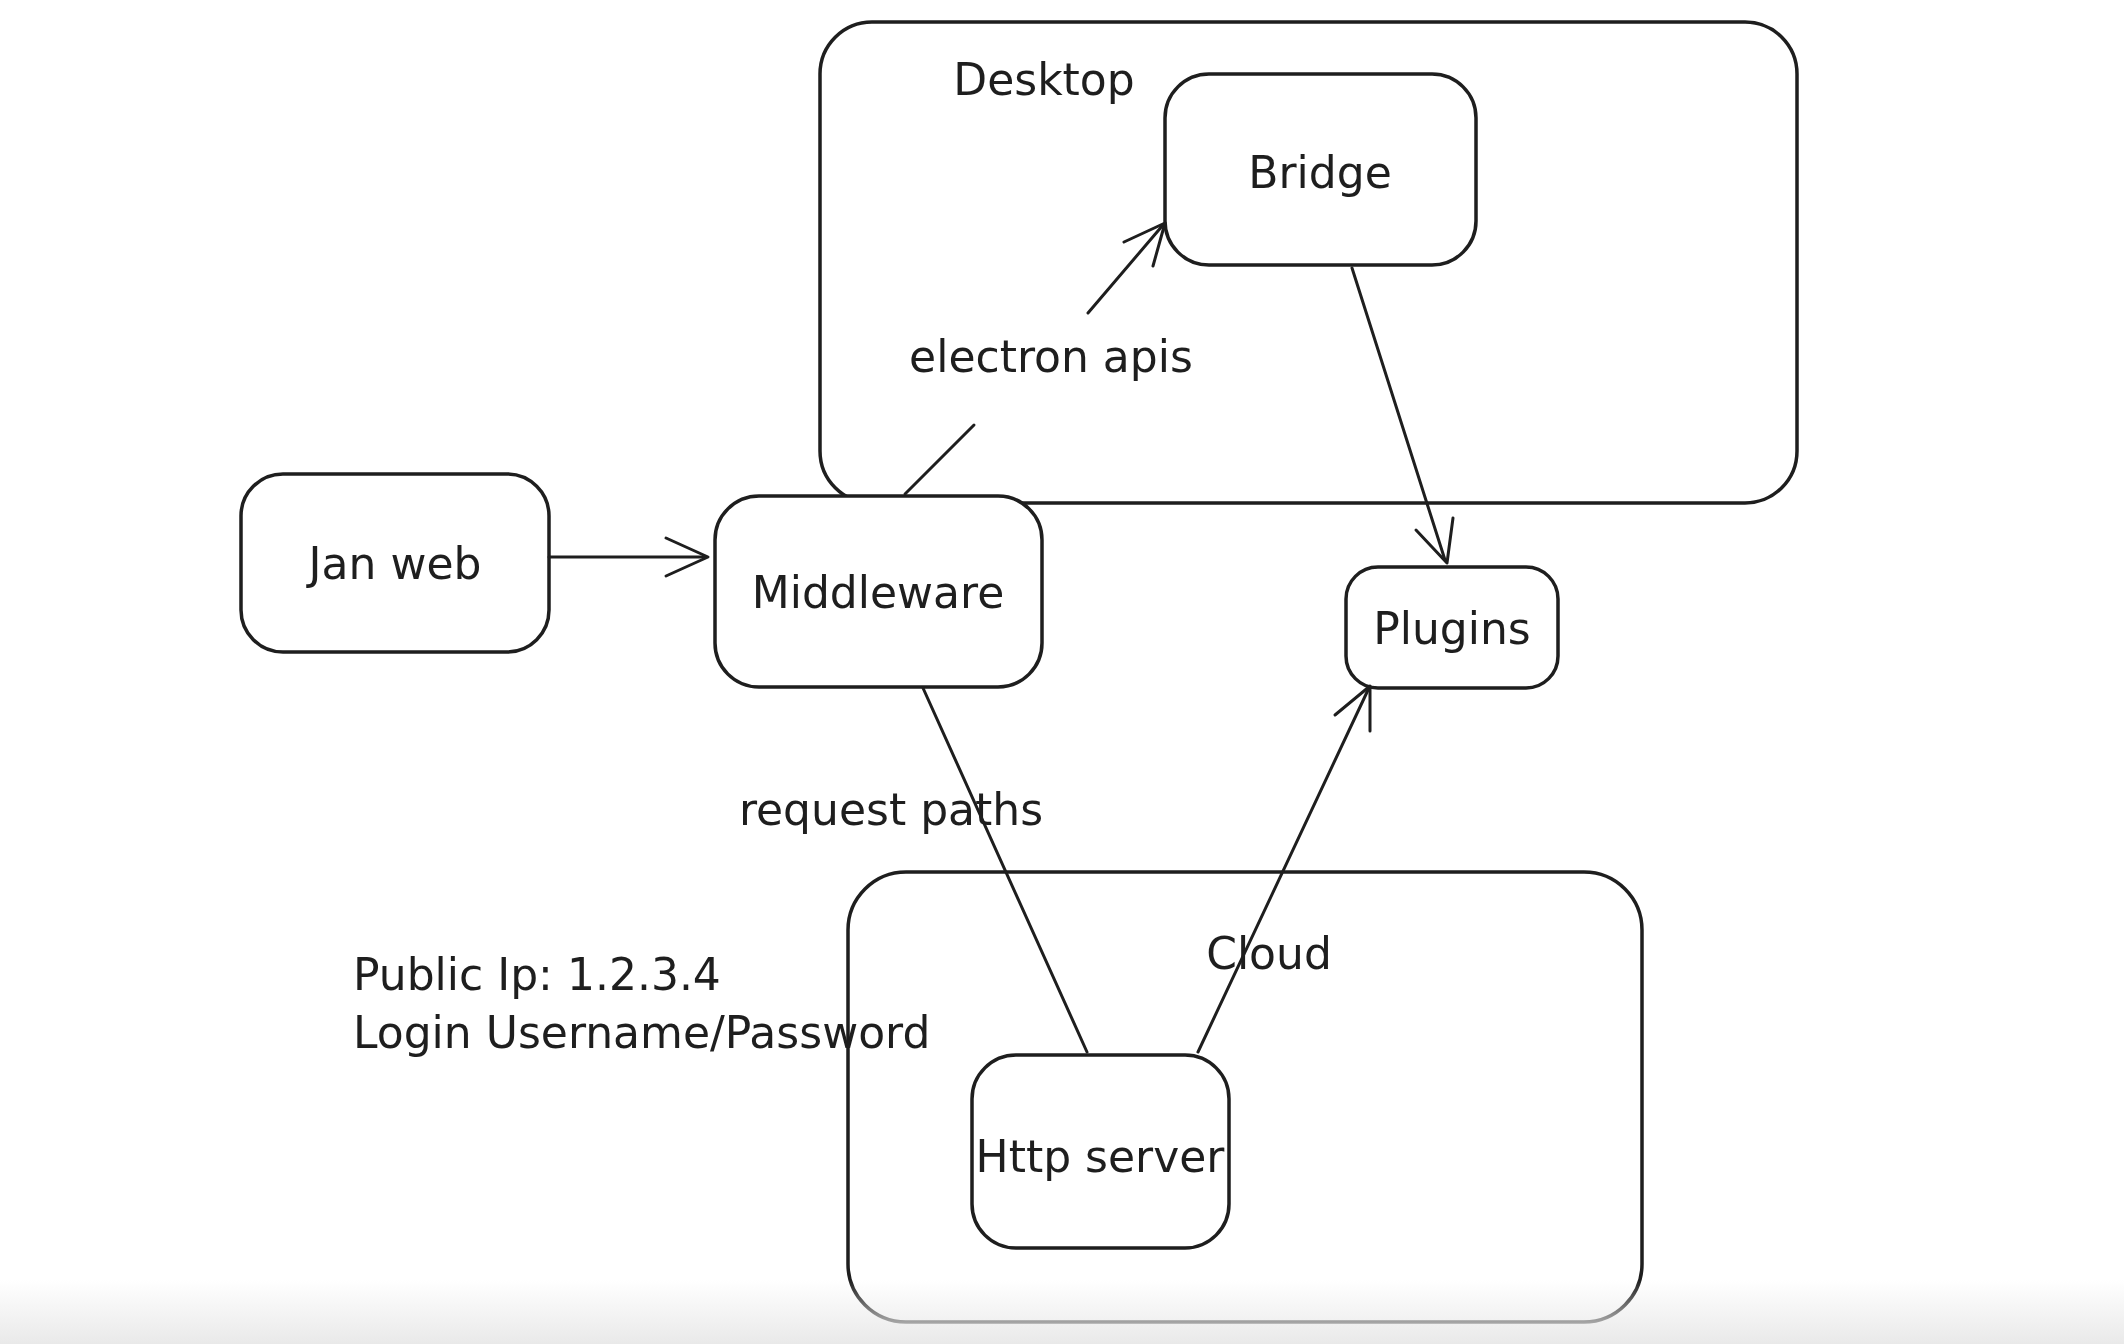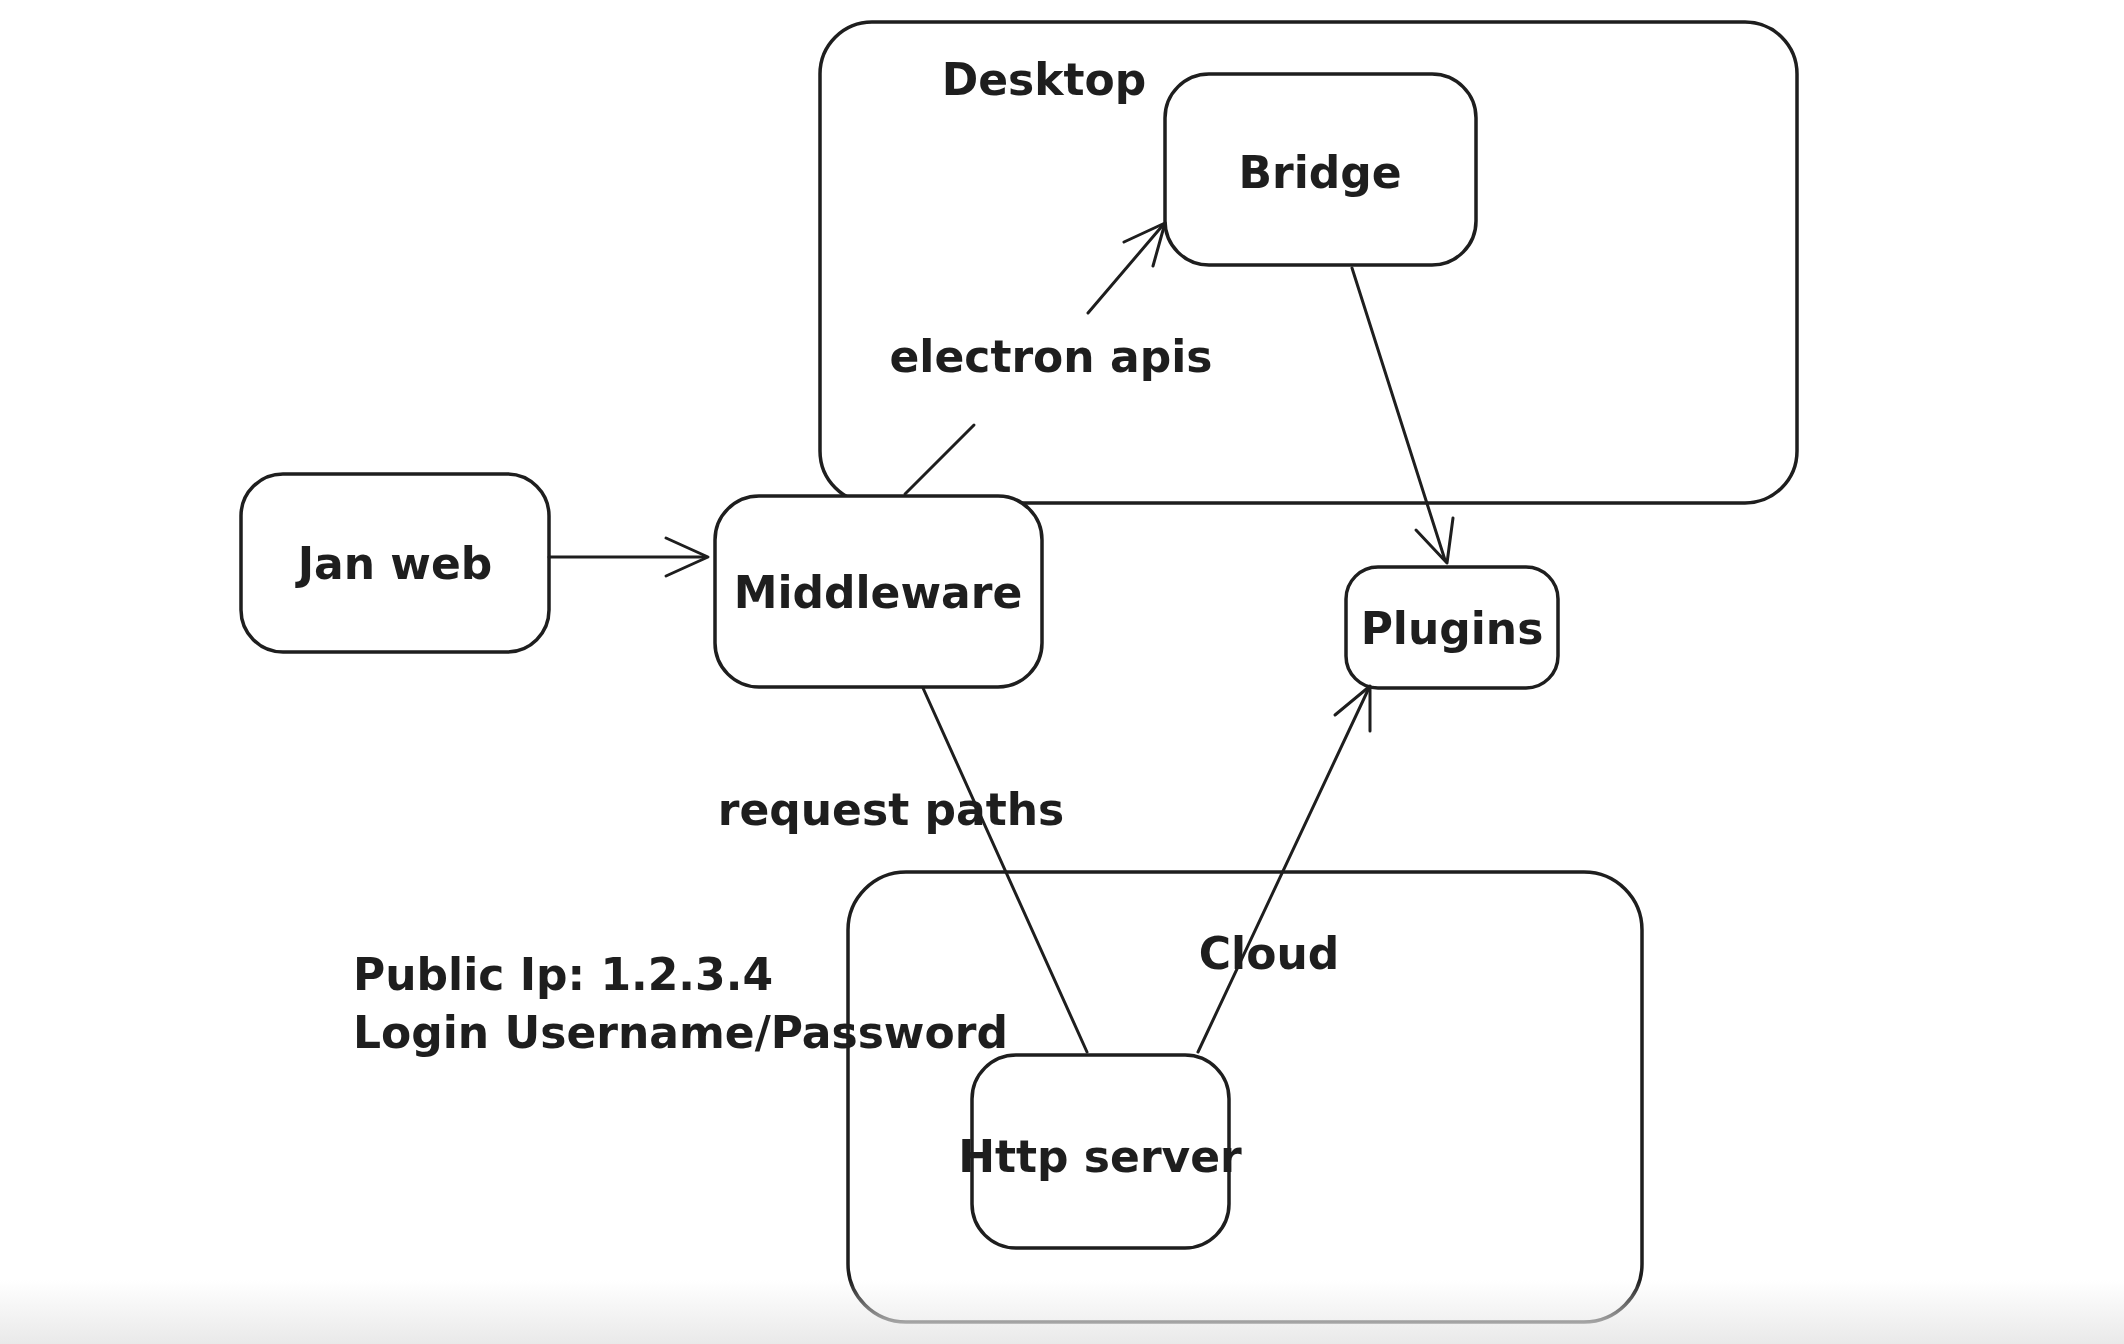--- a/index.html
+++ b/index.html
@@ -9,21 +9,20 @@
     width: 2124px;
     height: 1344px;
     overflow: hidden;
     font-family: "DejaVu Sans", sans-serif;
   }
   .canvas-wrap {
     position: relative;
     width: 1712px;
     height: 1344px;
     background: #ffffff;
-    font-weight: bold;
   }
   svg.diagram {
     position: absolute;
     left: 0;
     top: 0;
   }
   .shape {
     fill: #ffffff;
     stroke: #1e1e1e;
     stroke-width: 3.5;

